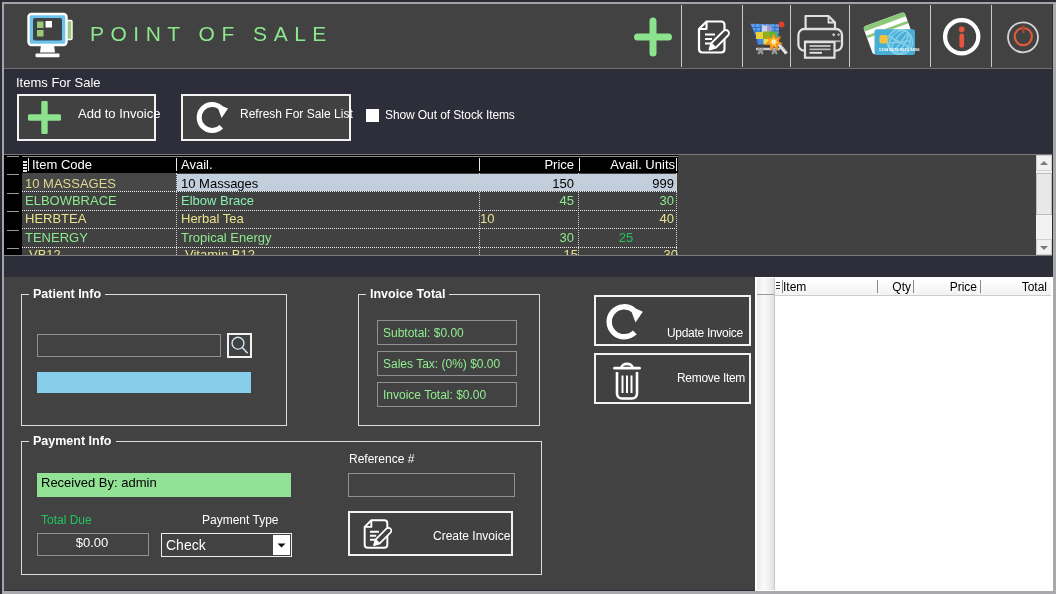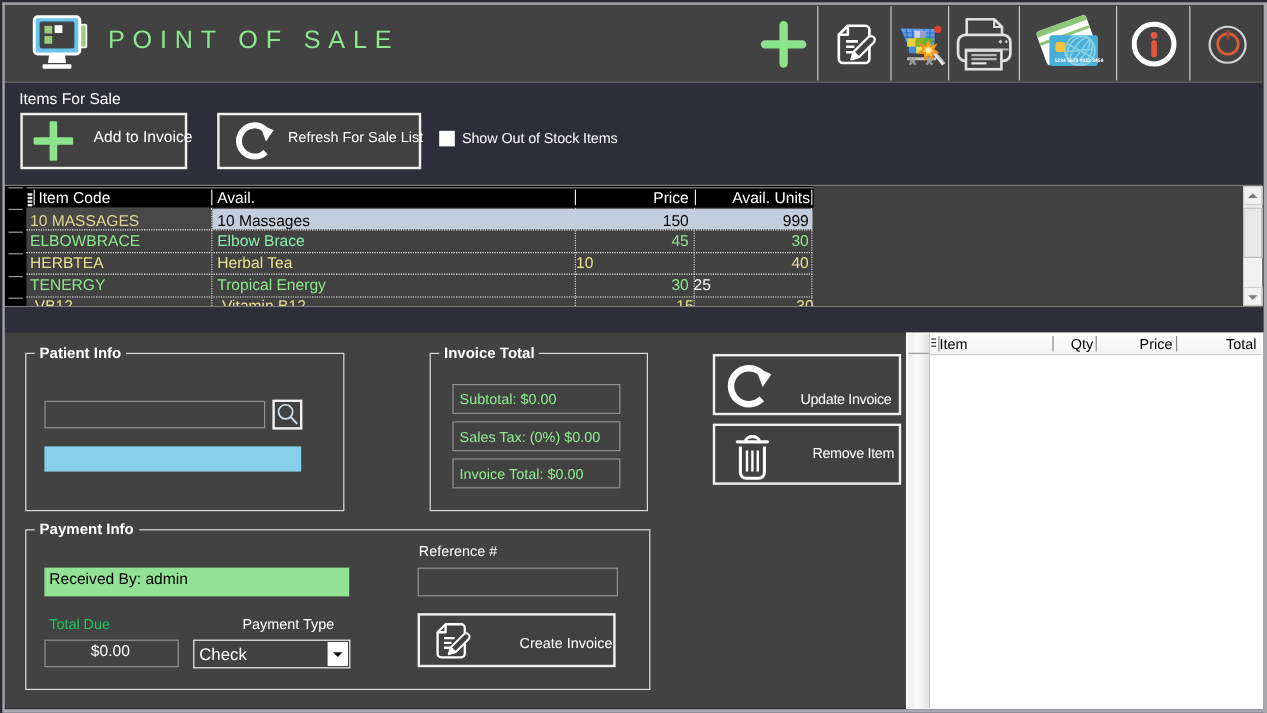--- a/index.html
+++ b/index.html
@@ -191,21 +191,21 @@
   <div class="abs" style="left:181px;top:193px;color:#86efac;font-size:13px;">Elbow Brace</div>
   <div class="abs" style="left:480px;top:193px;width:94px;color:#8ce98c;font-size:13px;text-align:right;">45</div>
   <div class="abs" style="left:578px;top:193px;width:96px;color:#8ce98c;font-size:13px;text-align:right;">30</div>
   <div class="abs" style="left:25px;top:211px;color:#e8e18d;font-size:13px;">HERBTEA</div>
   <div class="abs" style="left:181px;top:211px;color:#e8e18d;font-size:13px;">Herbal Tea</div>
   <div class="abs" style="left:480px;top:211px;width:94px;color:#e8e18d;font-size:13px;text-align:left;">10</div>
   <div class="abs" style="left:578px;top:211px;width:96px;color:#e8e18d;font-size:13px;text-align:right;">40</div>
   <div class="abs" style="left:25px;top:230px;color:#8ce98c;font-size:13px;">TENERGY</div>
   <div class="abs" style="left:181px;top:230px;color:#8ce98c;font-size:13px;">Tropical Energy</div>
   <div class="abs" style="left:480px;top:230px;width:94px;color:#8ce98c;font-size:13px;text-align:right;">30</div>
-  <div class="abs" style="left:578px;top:230px;width:96px;color:#ffffff;font-size:13px;text-align:left;">25</div>
+  <div class="abs" style="left:578px;top:230px;width:96px;color:#22c55e;font-size:13px;text-align:center;">25</div>
   <div class="abs" style="left:4px;top:247px;width:1048px;height:8px;overflow:hidden;">
     <div class="abs" style="left:25px;top:0px;color:#e8e18d;font-size:13px;">VB12</div>
     <div class="abs" style="left:181px;top:0px;color:#e8e18d;font-size:13px;">Vitamin B12</div>
     <div class="abs" style="left:480px;top:0px;width:94px;color:#e8e18d;font-size:13px;text-align:right;">15</div>
     <div class="abs" style="left:578px;top:0px;width:96px;color:#e8e18d;font-size:13px;text-align:right;">30</div>
   </div>
 
   <div class="abs" style="left:22px;top:191px;width:655px;height:0;border-top:1px dotted #f0f0f0;"></div>
   <div class="abs" style="left:22px;top:210px;width:655px;height:0;border-top:1px dotted #f0f0f0;"></div>
   <div class="abs" style="left:22px;top:228px;width:655px;height:0;border-top:1px dotted #f0f0f0;"></div>

